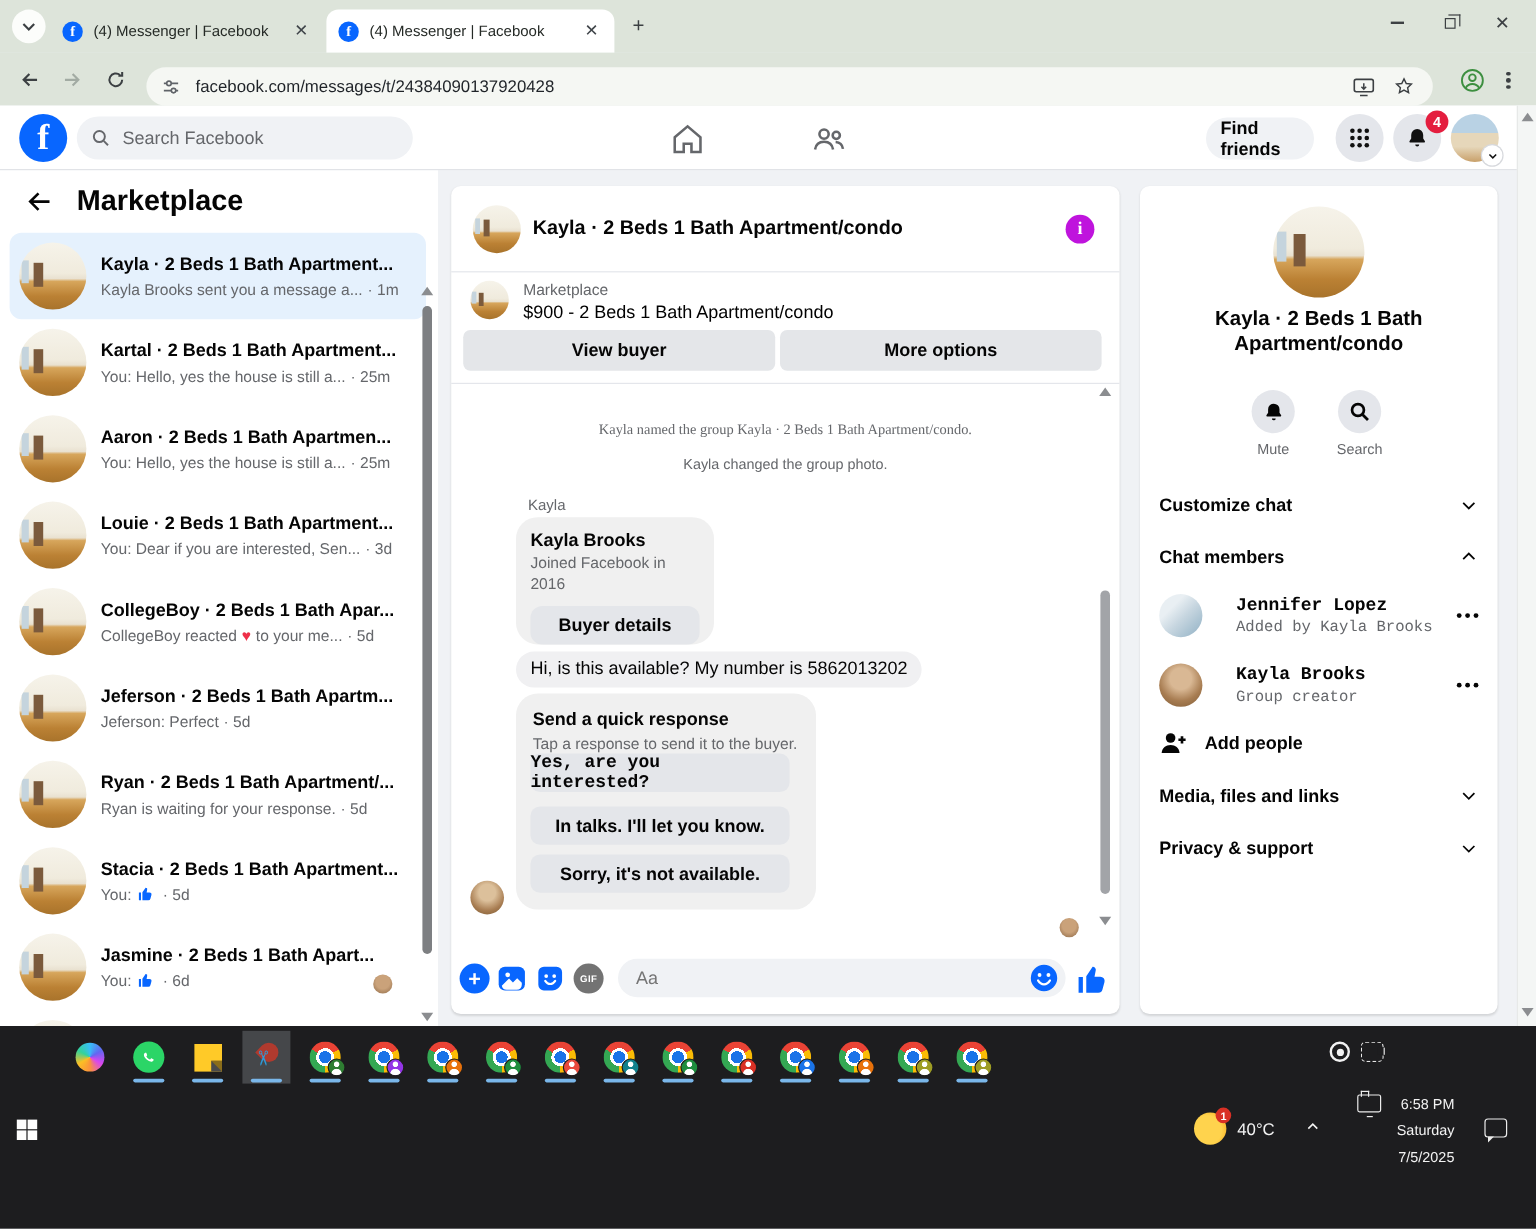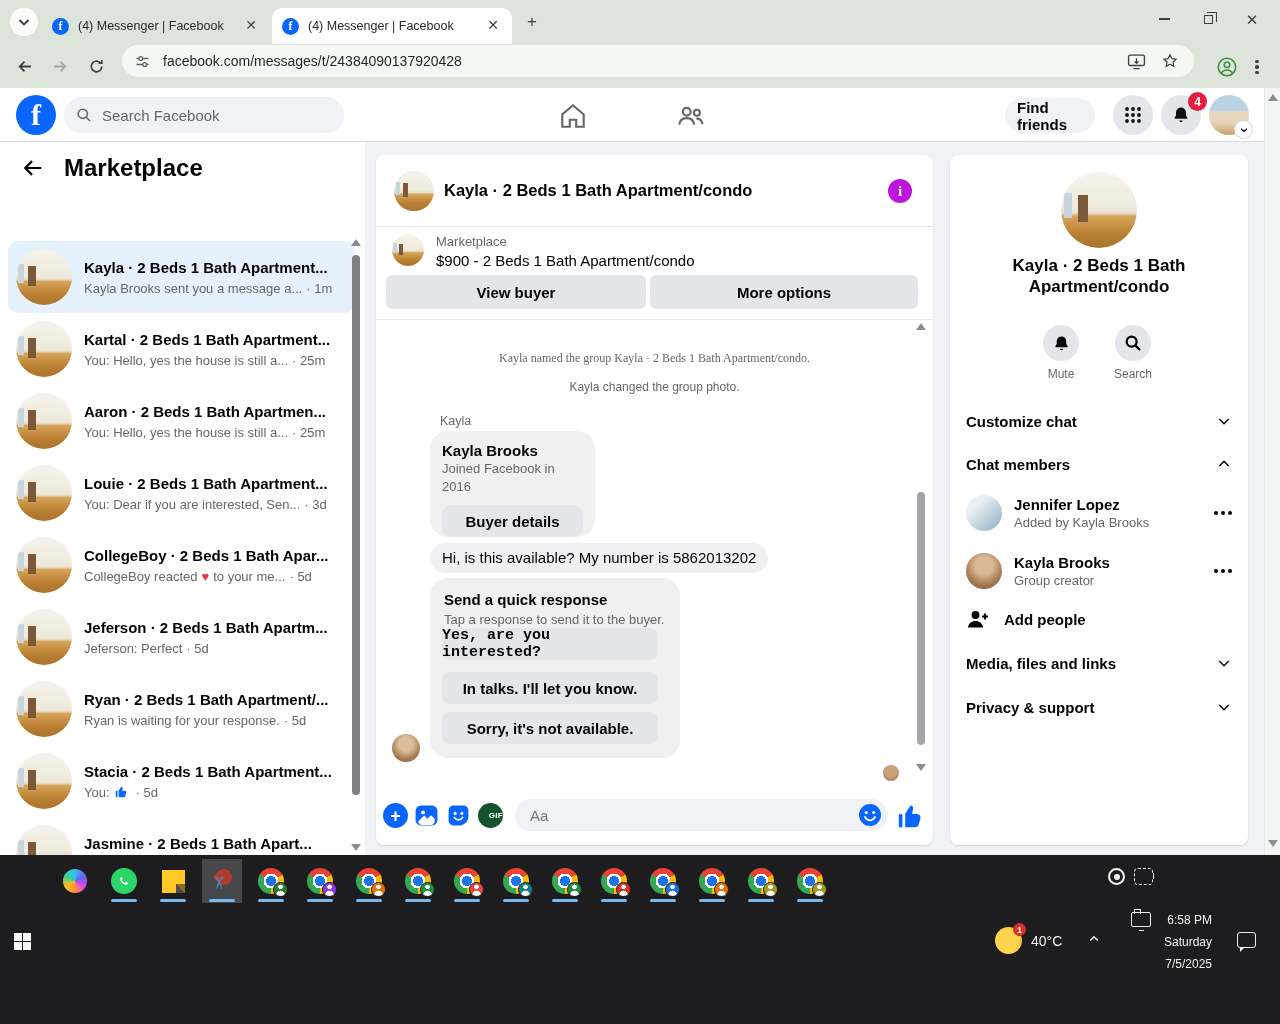--- a/index.html
+++ b/index.html
@@ -21,21 +21,21 @@
   .newtab{position:absolute;left:522px;top:12px;width:20px;height:20px;color:#3c4043;font-size:17px;line-height:19px;text-align:center;}
   .wincontrols{position:absolute;right:6px;top:0;height:38px;display:flex;align-items:center;}
   .wc{width:44px;height:38px;display:flex;align-items:center;justify-content:center;color:#3c4043;}
   .wc-min-glyph{width:11px;height:1.5px;background:#3c4043;}
   .wc-restore-glyph{width:9px;height:9px;border:1.2px solid #3c4043;position:relative;background:#dde4da;}
   .wc-restore-glyph::before{content:"";position:absolute;left:2px;top:-4px;width:9px;height:9px;border:1.2px solid #3c4043;border-left:none;border-bottom:none;}
   .wc-close-glyph{font-size:15px;line-height:15px;}
 
   #toolbar{position:absolute;top:44px;left:0;width:1280px;height:44px;background:#dde4da;}
   .nav-ic{position:absolute;top:8px;width:28px;height:28px;display:flex;align-items:center;justify-content:center;border-radius:50%;}
-  .urlbar{position:absolute;left:122px;top:1px;width:1072px;height:32px;border-radius:16px;background:#f5f7f3;
+  .urlbar{position:absolute;left:122px;top:12px;width:1072px;height:32px;border-radius:16px;background:#f5f7f3;
     display:flex;align-items:center;padding:0 12px;}
   .urlbar input{flex:1;border:none;outline:none;background:transparent;font-size:14px;color:#1f2328;
     font-family:"Liberation Sans","DejaVu Sans",sans-serif;margin-left:10px;}
   .url-right-ic{width:24px;height:24px;display:flex;align-items:center;justify-content:center;margin-left:10px;flex:0 0 auto;}
   .chrome-right{position:absolute;right:8px;top:8px;display:flex;align-items:center;}
   .chrome-right .nav-btn{width:30px;height:30px;display:flex;align-items:center;justify-content:center;}
   .kebab{color:#3c4043;font-size:16px;letter-spacing:0;line-height:6px;width:4px;}
   .kebab i{display:block;width:3.5px;height:3.5px;border-radius:50%;background:#3c4043;margin:2.2px auto;}
 
   
@@ -60,21 +60,21 @@
     box-shadow:0 0 0 1px #d7d9dd;display:flex;align-items:center;justify-content:center;}
 
   
   #page{position:absolute;top:142px;left:0;width:1280px;height:713px;background:#f0f2f5;}
 
   
   #sidebar{position:absolute;left:0;top:0;width:365px;height:713px;background:#fff;overflow:hidden;}
   .sb-head{display:flex;align-items:center;height:52px;padding-left:22px;}
   .sb-title{font-size:24px;font-weight:bold;color:#050505;margin-left:20px;}
   .conv{position:relative;display:flex;align-items:center;height:72px;margin:0 10px 0 8px;border-radius:10px;padding-left:8px;}
-  .conv.selected{background:#e5f1fd;margin-top:47px;}
+  .conv.selected{background:#e5f1fd;}
   .room{border-radius:50%;position:relative;overflow:hidden;flex:0 0 auto;
     background:linear-gradient(to bottom,#f6f3ea 0%,#f0ebdd 46%,#e9e1d0 54%,#d7a65c 58%,#bb8134 80%,#a8732b 100%);}
   .room::before{content:"";position:absolute;left:22%;top:30%;width:13%;height:36%;background:#7b5a3c;}
   .room::after{content:"";position:absolute;left:4%;top:27%;width:11%;height:33%;background:#c5d4dd;}
   .av56{width:56px;height:56px;}
   .conv-text{margin-left:12px;min-width:0;flex:1;}
   .conv-title{font-size:15px;font-weight:600;color:#050505;white-space:nowrap;overflow:hidden;}
   .conv-snippet{font-size:13px;color:#65676b;margin-top:5px;white-space:nowrap;overflow:hidden;display:flex;align-items:center;}
   .conv-time::before{content:"· ";}
   .conv-time{margin-left:4px;flex:0 0 auto;}
@@ -125,21 +125,21 @@
     background:radial-gradient(circle at 50% 35%,#dcc09b 0 30%,#a87d52 65%,#77552f 100%);}
   .seen-avatar{position:absolute;left:507px;top:610px;width:16px;height:16px;border-radius:50%;
     background:radial-gradient(circle at 50% 40%,#caa27a 0 45%,#8a6644 100%);}
   #msg-scroll{position:absolute;left:539px;top:166px;width:12px;height:452px;}
   #msg-scroll .thumb{position:absolute;left:2px;top:171px;width:8px;height:253px;border-radius:4px;background:#a2a4a8;}
   #msg-scroll .tri{position:absolute;left:1px;}
   .composer{position:absolute;left:0;top:635px;width:100%;height:55px;}
   .comp-ic{position:absolute;top:13px;width:25px;height:25px;}
   .blue-circle{border-radius:50%;background:#0866ff;color:#fff;display:flex;align-items:center;justify-content:center;
     font-size:18px;font-weight:600;line-height:1;}
-  .gif-ic{border-radius:50%;background:#14532d;color:#fff;display:flex;align-items:center;justify-content:flex-end;
+  .gif-ic{border-radius:50%;background:#737373;color:#fff;display:flex;align-items:center;justify-content:center;
     font-size:8px;font-weight:bold;letter-spacing:.3px;}
   .comp-input{position:absolute;left:139px;top:9px;width:373px;height:32px;border-radius:16px;background:#f0f2f5;
     display:flex;align-items:center;padding:0 38px 0 13px;}
   .comp-input input{width:100%;border:none;outline:none;background:transparent;font-size:15px;color:#050505;
     font-family:"Liberation Sans","DejaVu Sans",sans-serif;}
 
   
   #detailcard{position:absolute;left:950px;top:13px;width:298px;height:690px;background:#fff;border-radius:8px;
     box-shadow:0 1px 2px rgba(0,0,0,.12);}
   #detailcard .big-room{position:absolute;left:111px;top:17px;width:76px;height:76px;}
@@ -148,21 +148,21 @@
   .action-circle{position:absolute;top:170px;width:36px;height:36px;border-radius:50%;background:#e4e6eb;
     display:flex;align-items:center;justify-content:center;}
   .action-label{position:absolute;top:212px;width:80px;text-align:center;font-size:12px;color:#65676b;}
   .drow{position:absolute;left:0;width:100%;height:44px;display:flex;align-items:center;padding:0 16px;}
   .drow-label{font-size:15px;font-weight:600;color:#050505;flex:1;}
   .chev{width:16px;height:16px;flex:0 0 auto;}
   .member{position:absolute;left:0;width:100%;height:52px;display:flex;align-items:center;padding:0 16px;}
   .member .pav{width:36px;height:36px;border-radius:50%;flex:0 0 auto;}
   .pav-jennifer{background:linear-gradient(135deg,#e9eff3 0 30%,#c7d6e0 55%,#8fb0c4 100%);}
   .pav-kayla{background:radial-gradient(circle at 50% 35%,#d9b894 0 30%,#a87d52 62%,#7d5a35 100%);}
-  .member-text{margin-left:12px;flex:1;min-width:0;}
+  .member-text{margin-left:28px;flex:1;min-width:0;font-family:Liberation Mono, monospace;}
   .member-name{font-size:15px;font-weight:600;color:#050505;line-height:18px;}
   .member-meta{font-size:13px;color:#65676b;line-height:17px;}
   .dots3{display:flex;gap:3px;flex:0 0 auto;}
   .dots3 i{width:4px;height:4px;border-radius:50%;background:#050505;}
 
   
   #page-scrollbar{position:absolute;top:88px;right:0;width:16px;height:767px;background:#f4f6f5;border-left:1px solid #e7e9e8;}
   #page-scrollbar .tri{position:absolute;left:3px;}
 
   

